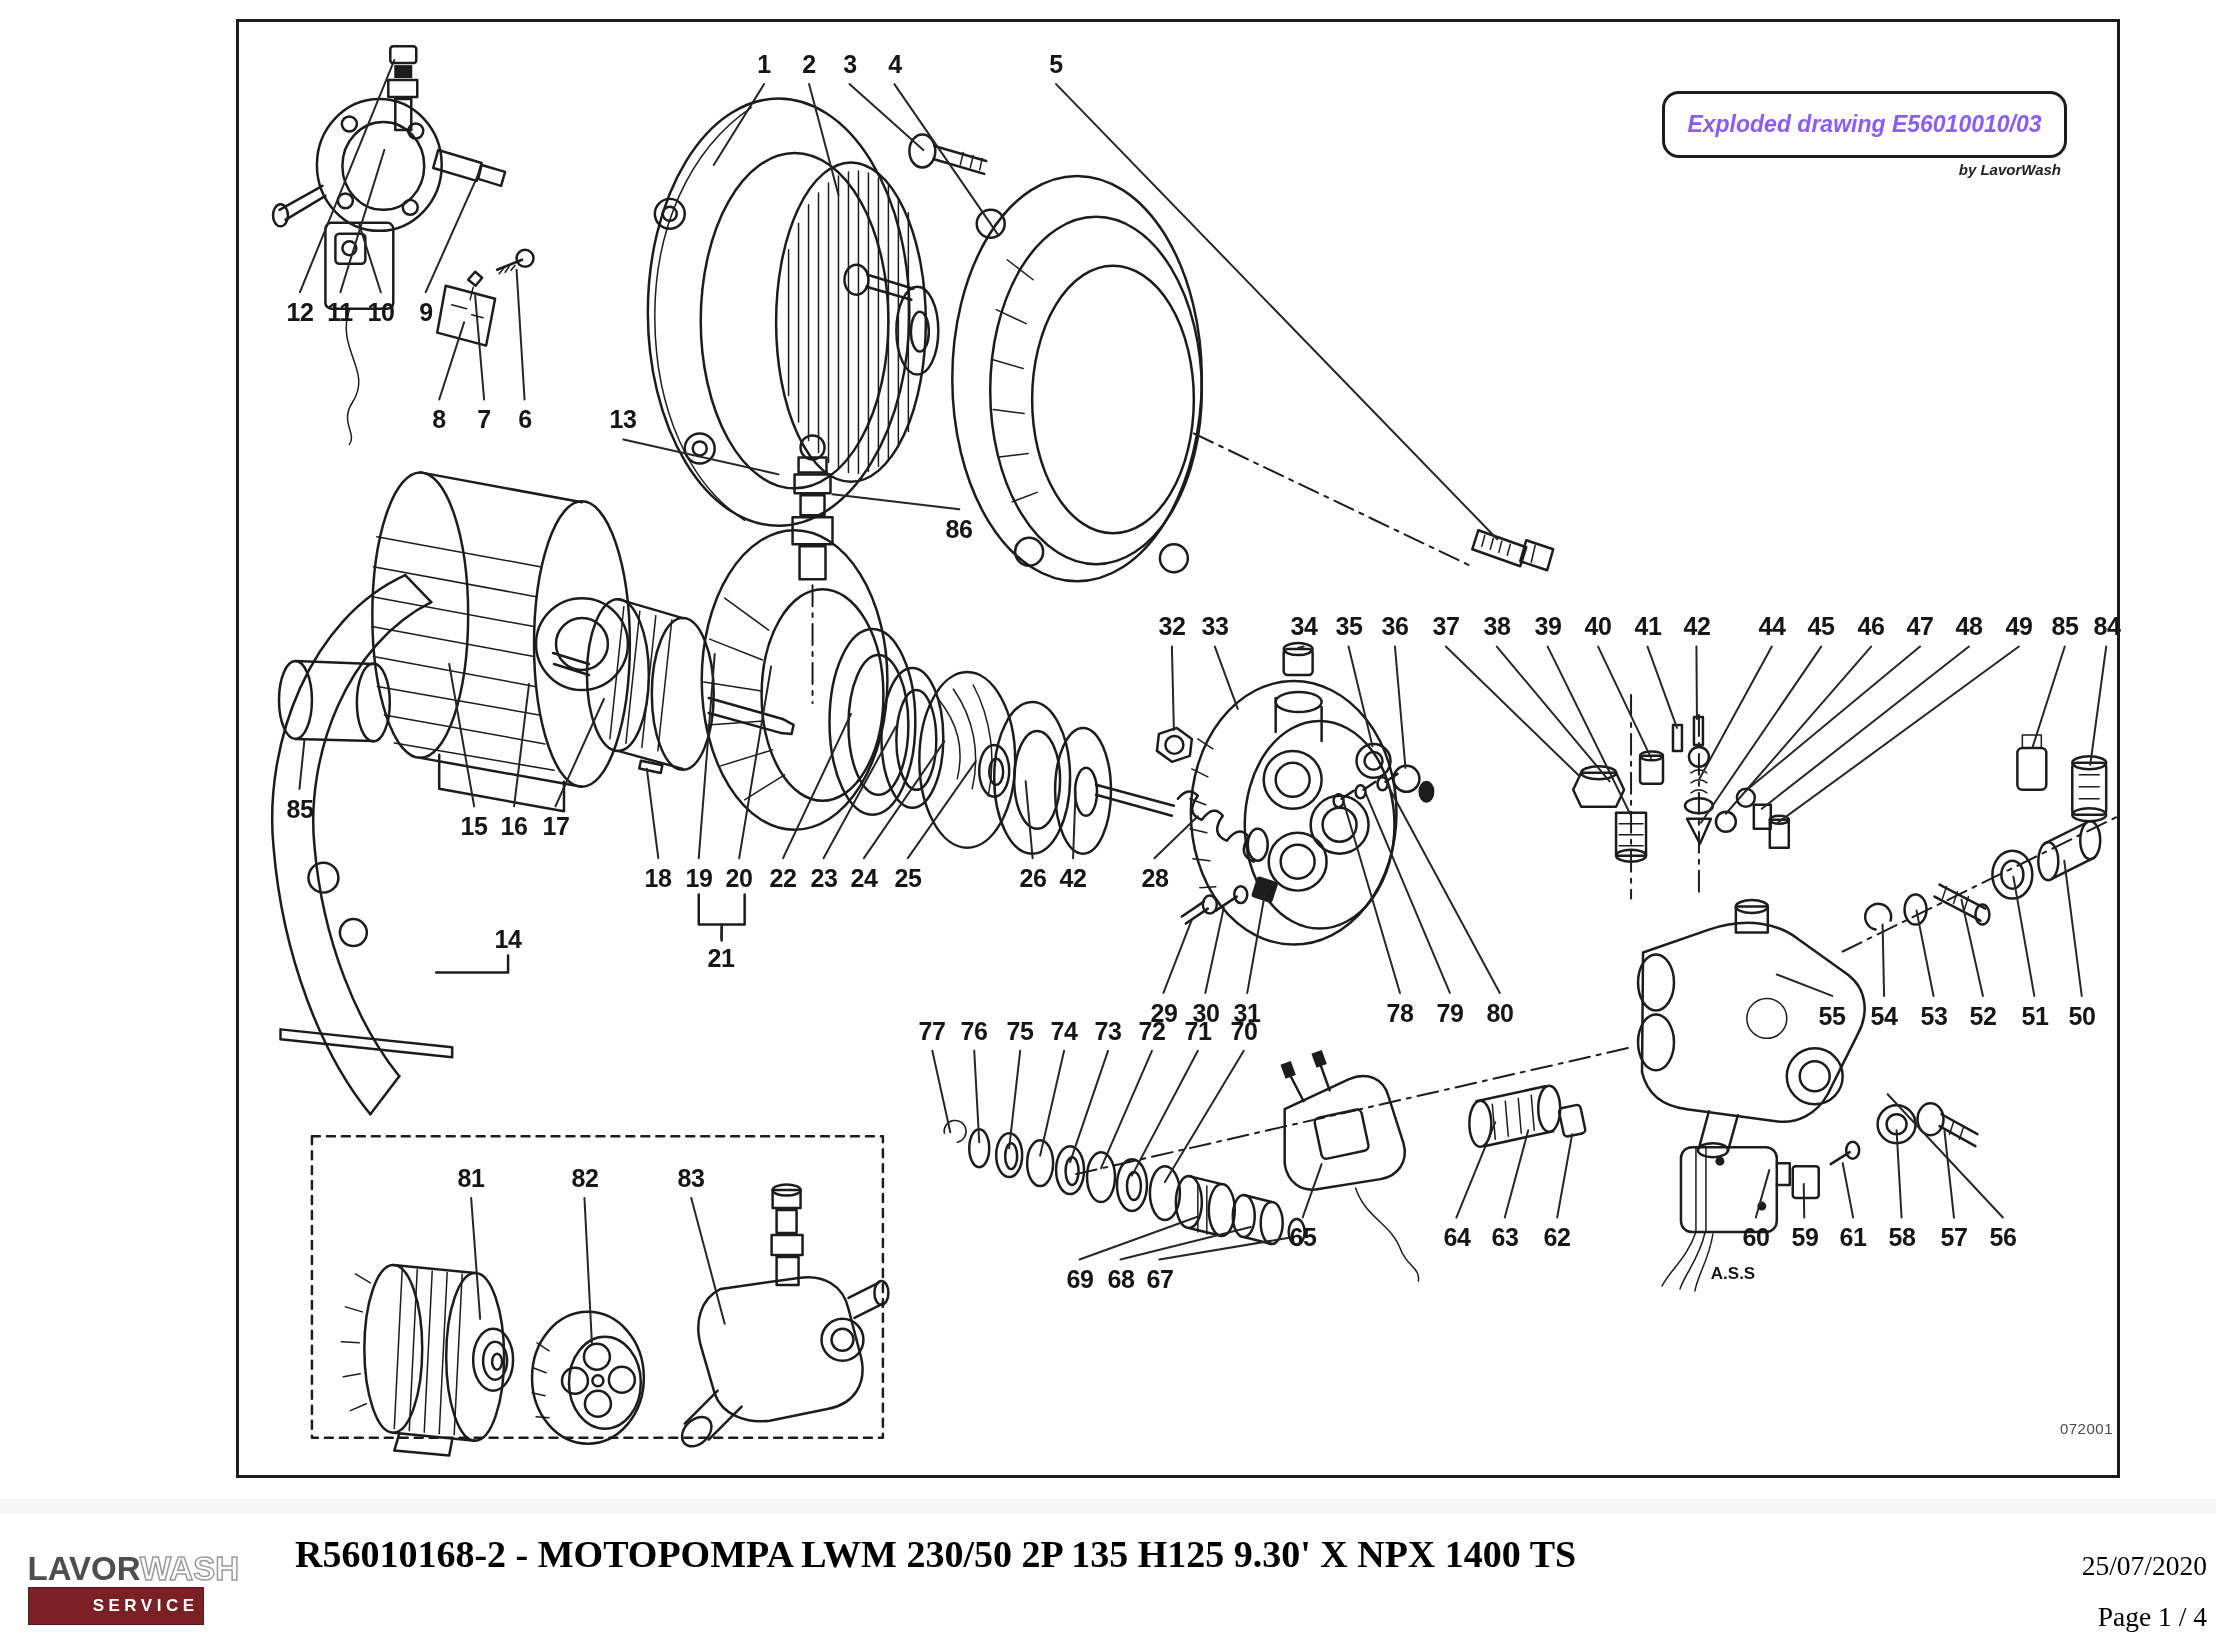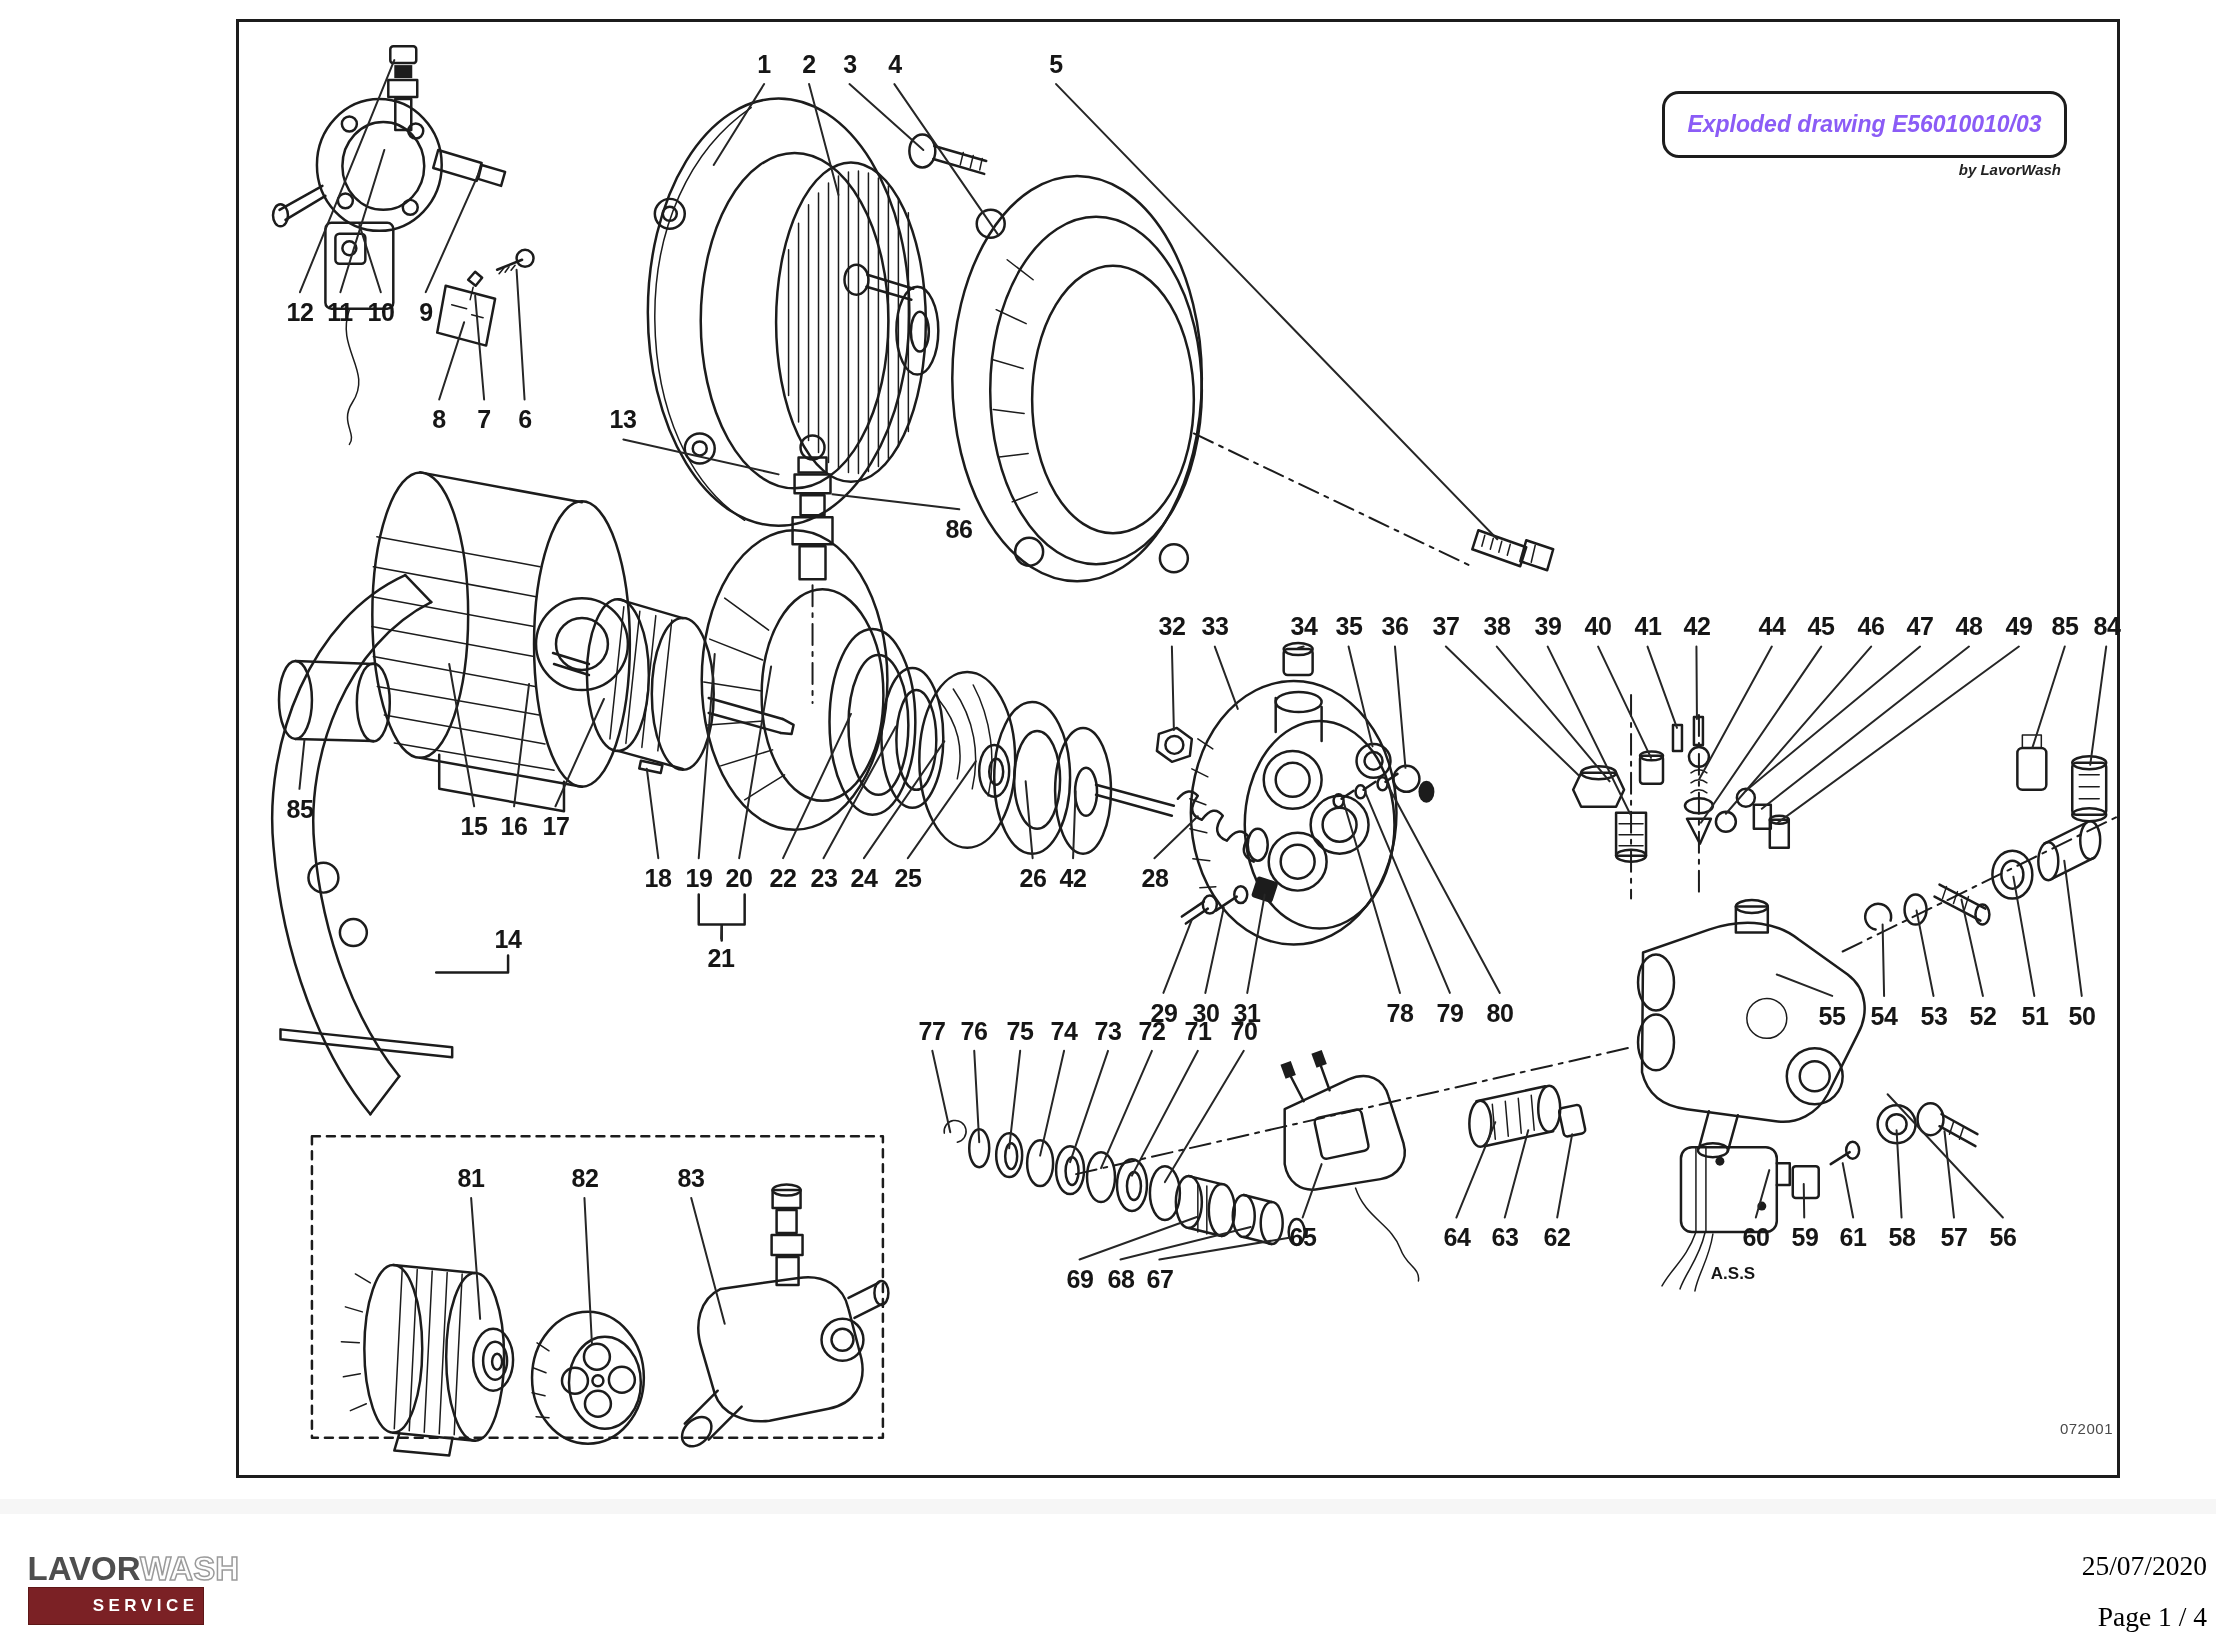--- a/index.html
+++ b/index.html
@@ -576,19 +576,20 @@
 <div class="logo">
   <div class="logo-top">
     <span class="logo-lavor">LAVOR</span><span class="logo-wash">WASH</span>
   </div>
   <div class="logo-bar">
     <span class="logo-service">SERVICE</span>
   </div>
 </div>
 
 <div class="foot-center">
+  <div class="foot-title">R56010168-2 - MOTOPOMPA LWM 230/50 2P 135 H125 9.30' X NPX 1400 TS</div>
 </div>
 
 <div class="foot-meta">
   <div class="foot-date">25/07/2020</div>
   <div class="foot-page">Page 1 / 4</div>
 </div>
 
 
 </body></html>

